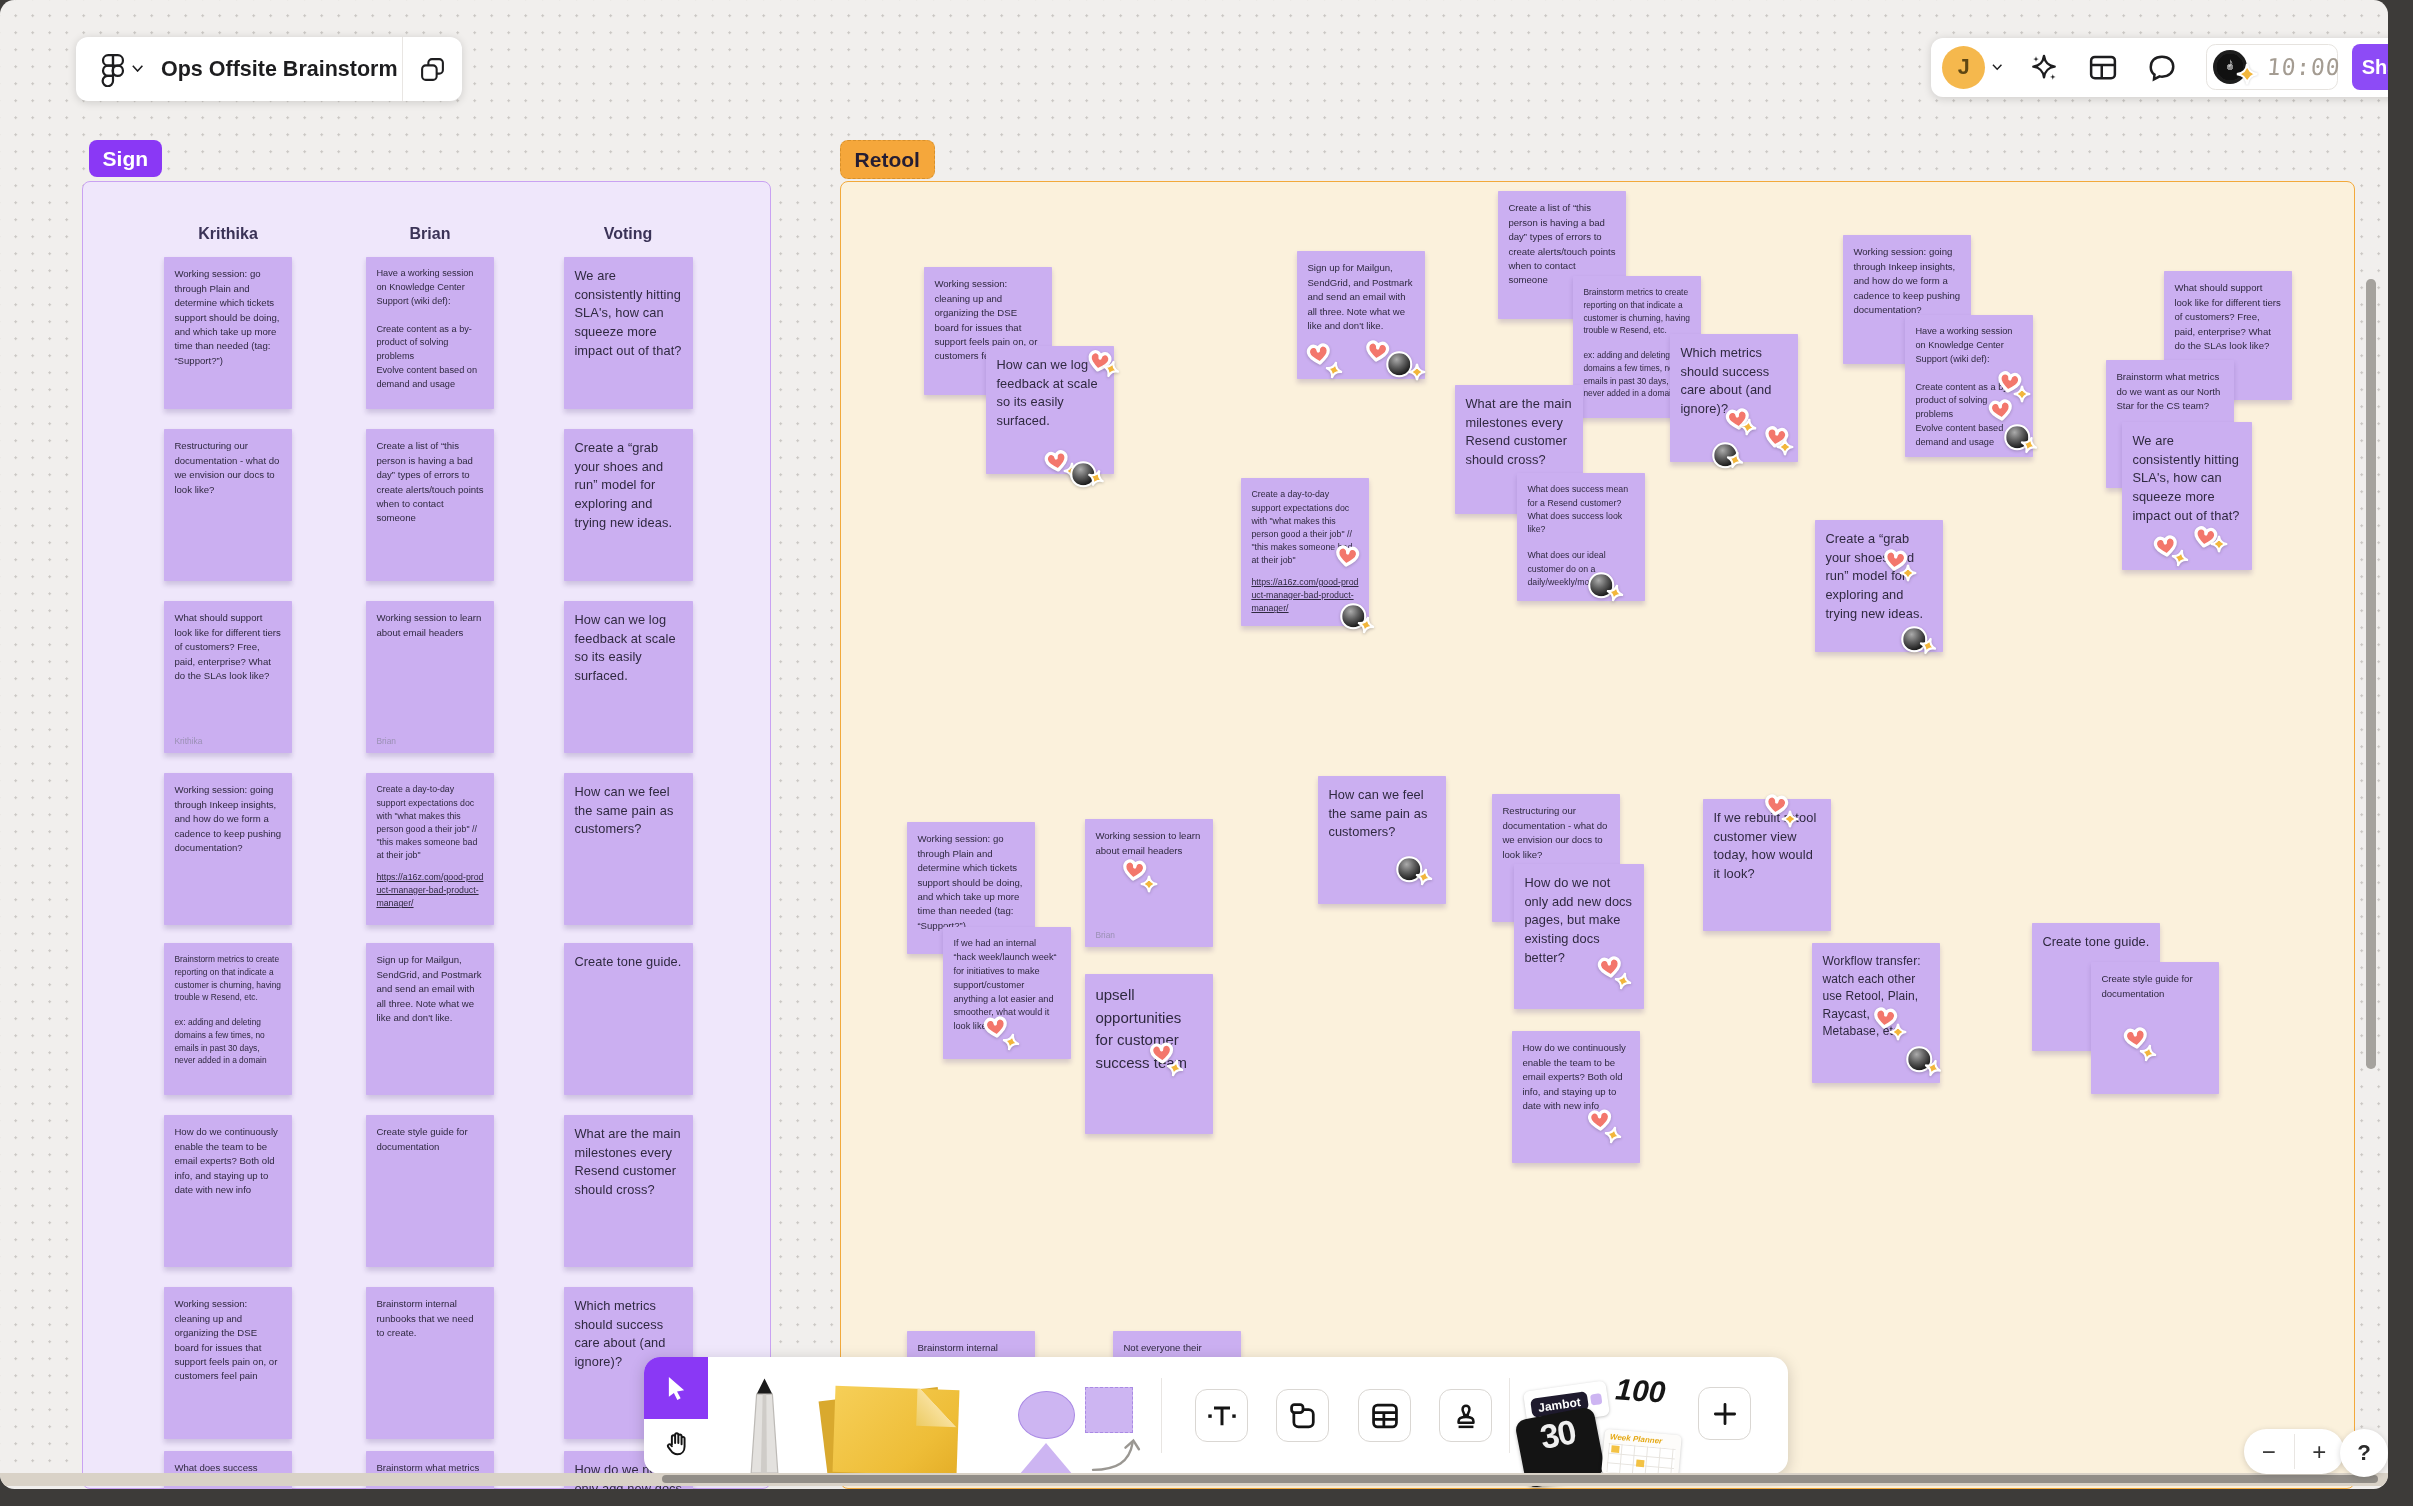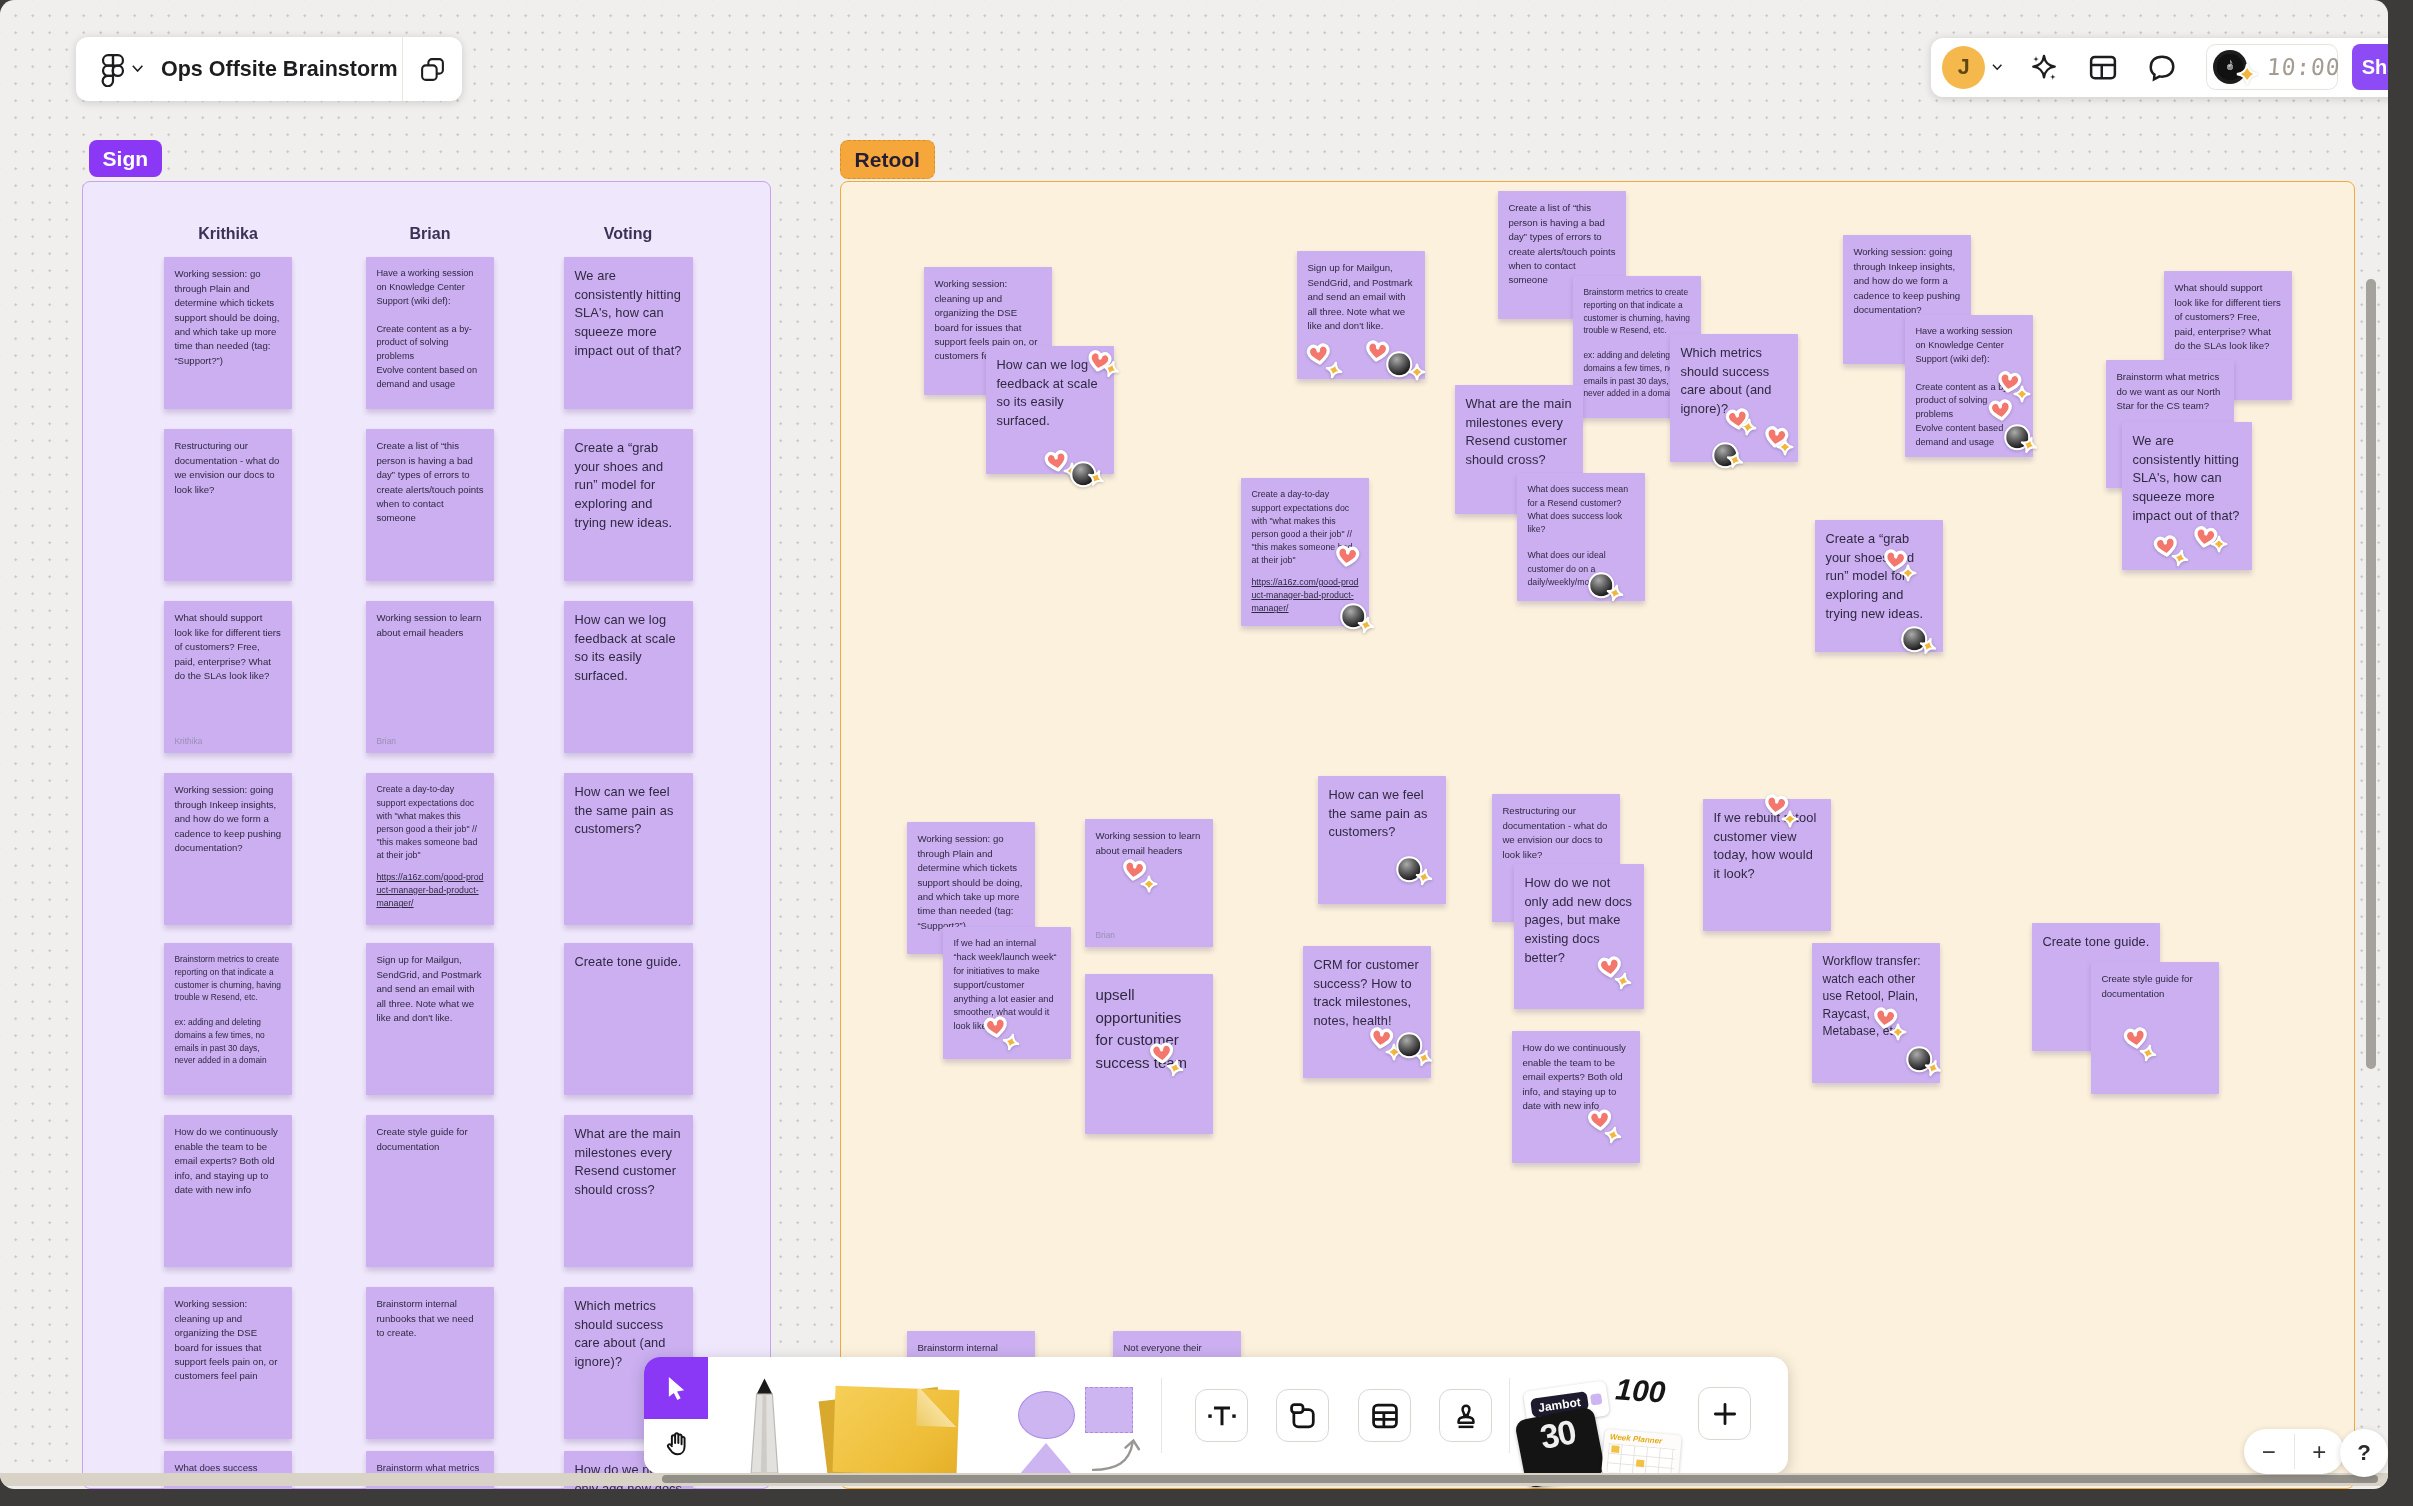--- a/index.html
+++ b/index.html
@@ -478,41 +478,20 @@
         <div class="note-text">How can we feel the same pain as customers?</div>
         <span class="sticker" style="left: 91px; top: 93px; transform: translate(-50%, -50%);">
           <span class="avatar-dot"></span>
         </span>
         <span class="sticker" style="left: 106px; top: 101px; transform: translate(-50%, -50%);">
           <svg width="17" height="17" viewBox="0 0 24 24" style="transform:rotate(15deg)">
   <path d="M12 1 C13 8 16 11 23 12 C16 13 13 16 12 23 C11 16 8 13 1 12 C8 11 11 8 12 1 Z" fill="#f2b63c" stroke="#fff" stroke-width="3" stroke-linejoin="round"></path>
           </svg>
         </span>
       </div>
-      <div class="note lg" style="left: 1303px; top: 946px; width: 128px; height: 132px; font-size: 12.8px;">
-        <div class="note-text">CRM for customer success? How to track milestones, notes, health!</div>
-        <span class="sticker" style="left: 78px; top: 94px; transform: translate(-50%, -50%);">
-          <svg width="29.5" height="26" viewBox="0 0 40 36" style="transform:rotate(8deg)">
-  <path d="M20 11 C20 4.5 13.6 1.6 9.2 5 C4.8 8.4 5.4 14.6 9.8 19.2 C12.8 22.4 16.8 25.6 20 27.8 C23.2 25.6 27.2 22.4 30.2 19.2 C34.6 14.6 35.2 8.4 30.8 5 C26.4 1.6 20 4.5 20 11 Z" fill="#f3776c" stroke="#fff" stroke-width="4.5" stroke-linejoin="round"></path>
-          </svg>
-        </span>
-        <span class="sticker" style="left: 91px; top: 106px; transform: translate(-50%, -50%);">
-          <svg width="17" height="17" viewBox="0 0 24 24" style="transform:rotate(0deg)">
-  <path d="M12 1 C13 8 16 11 23 12 C16 13 13 16 12 23 C11 16 8 13 1 12 C8 11 11 8 12 1 Z" fill="#f2b63c" stroke="#fff" stroke-width="3" stroke-linejoin="round"></path>
-          </svg>
-        </span>
-        <span class="sticker" style="left: 106px; top: 99px; transform: translate(-50%, -50%);">
-          <span class="avatar-dot"></span>
-        </span>
-        <span class="sticker" style="left: 121px; top: 112px; transform: translate(-50%, -50%);">
-          <svg width="17" height="17" viewBox="0 0 24 24" style="transform:rotate(20deg)">
-  <path d="M12 1 C13 8 16 11 23 12 C16 13 13 16 12 23 C11 16 8 13 1 12 C8 11 11 8 12 1 Z" fill="#f2b63c" stroke="#fff" stroke-width="3" stroke-linejoin="round"></path>
-          </svg>
-        </span>
-      </div>
       <div class="note sm" style="left: 1492px; top: 794px; width: 128px; height: 128px; font-size: 9.6px;">
         <div class="note-text">Restructuring our documentation - what do we envision our docs to look like?</div>
       </div>
       <div class="note lg" style="left: 1514px; top: 864px; width: 130px; height: 145px; font-size: 12.8px;">
         <div class="note-text">How do we not only add new docs pages, but make existing docs better?</div>
         <span class="sticker" style="left: 96px; top: 105px; transform: translate(-50%, -50%);">
           <svg width="29.5" height="26" viewBox="0 0 40 36" style="transform:rotate(-8deg)">
   <path d="M20 11 C20 4.5 13.6 1.6 9.2 5 C4.8 8.4 5.4 14.6 9.8 19.2 C12.8 22.4 16.8 25.6 20 27.8 C23.2 25.6 27.2 22.4 30.2 19.2 C34.6 14.6 35.2 8.4 30.8 5 C26.4 1.6 20 4.5 20 11 Z" fill="#f3776c" stroke="#fff" stroke-width="4.5" stroke-linejoin="round"></path>
           </svg>
         </span>

